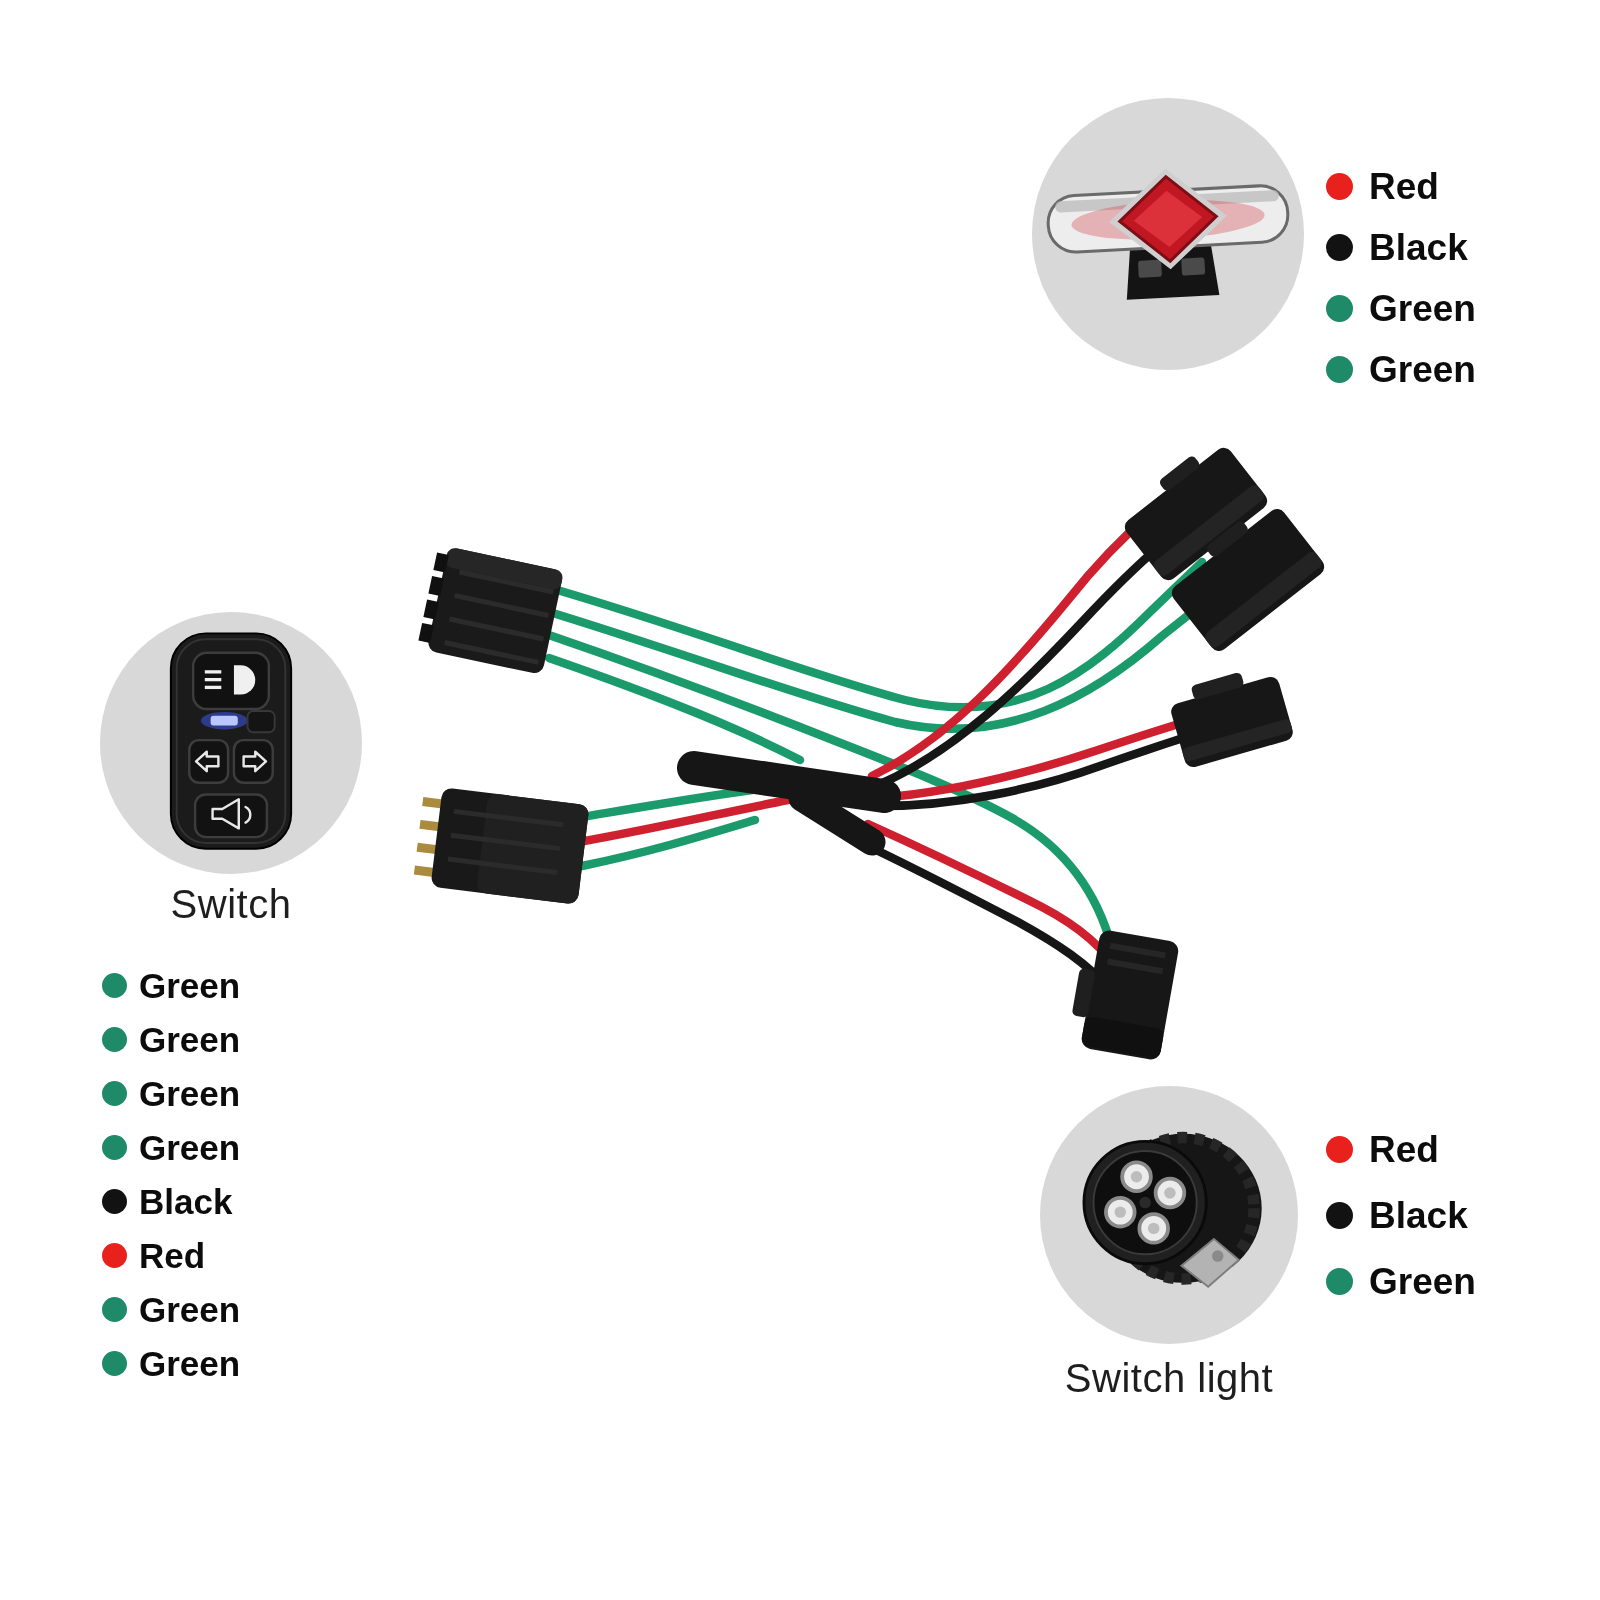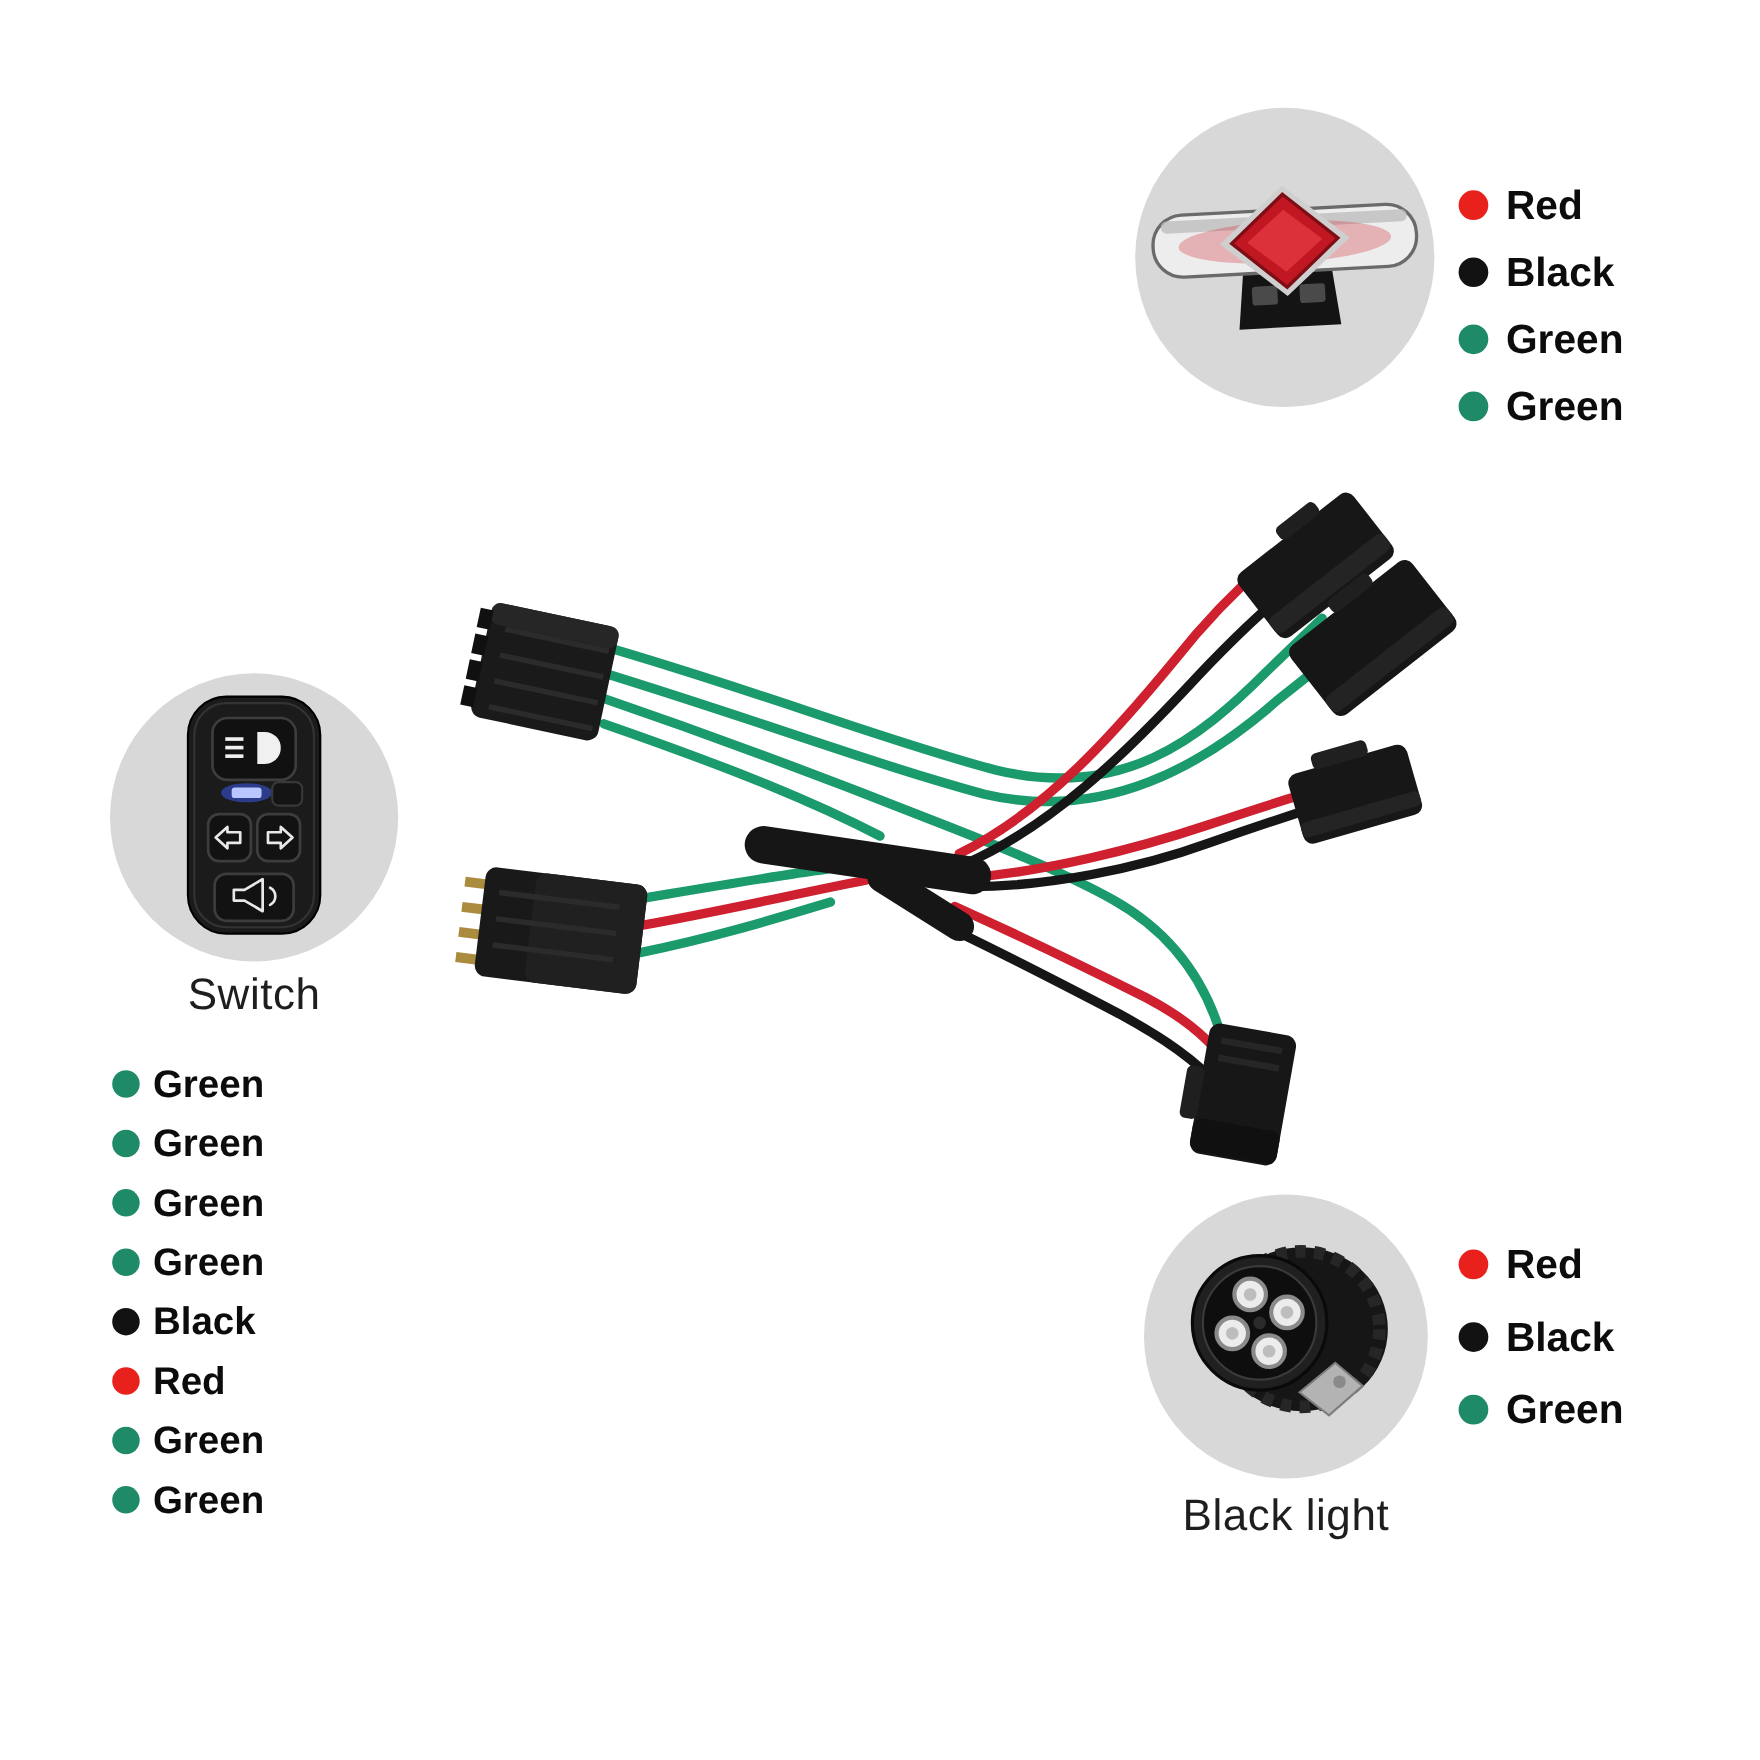--- a/index.html
+++ b/index.html
@@ -268,21 +268,21 @@
           <circle cx="119" cy="149" r="6" fill="#bdbdbd"></circle>
           <circle cx="110" cy="122" r="6" fill="#2a2a2a"></circle>
         </g>
       </g>
       <g>
         <path d="M148 188 L182 160 L208 182 L176 210 Z" fill="#b3b3b3" stroke="#7d7d7d" stroke-width="2"></path>
         <circle cx="186" cy="178" r="6" fill="#8a8a8a"></circle>
       </g>
     </svg>
   </div>
-  <div class="inset-label" style="left:1019px; top:1356px; width:300px;">Black light</div>
+  <div class="inset-label" style="left:1019px; top:1356px; width:300px;">Switch light</div>
 
   <div class="legend legend-front" style="left:1326px; top:1116px;">
     <div class="legend-item">
       <span class="dot" style="background-color: rgb(232, 33, 29);"></span>
       <span class="legend-text">Red</span>
     </div>
     <div class="legend-item">
       <span class="dot" style="background-color: rgb(18, 18, 18);"></span>
       <span class="legend-text">Black</span>
     </div>

